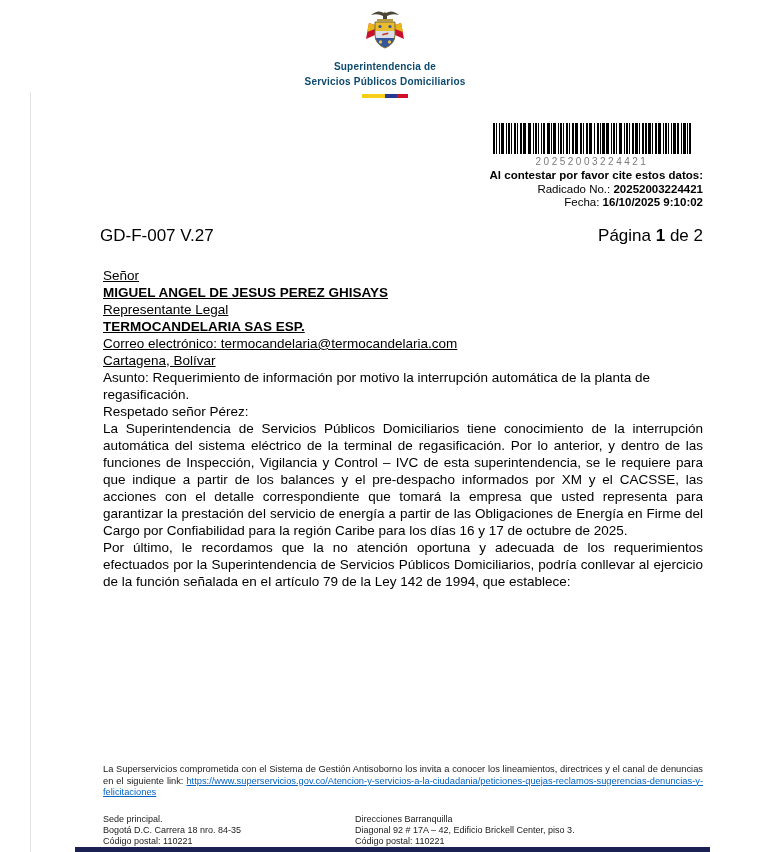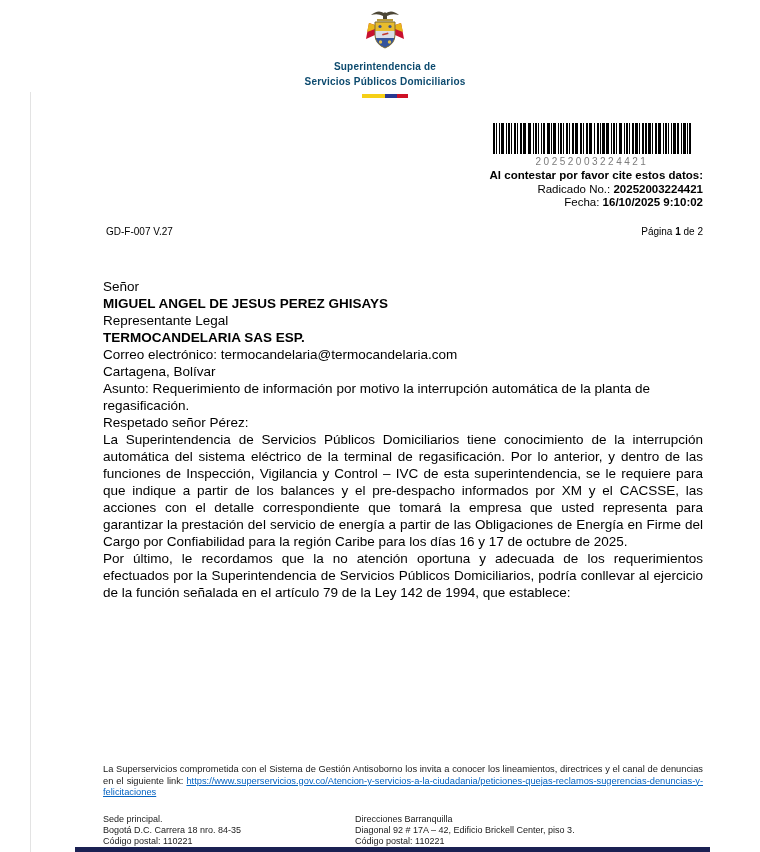--- a/index.html
+++ b/index.html
@@ -21,27 +21,27 @@
   .bc-stack{display:inline-block;text-align:center;margin-right:12px;}
   .barcode{height:31px;display:flex;align-items:stretch;}
   .barcode .bar{background:#000;}
   .barcode .gap{background:#fff;}
   .bc-number{font-size:10px;color:#7c7c7c;letter-spacing:2.5px;line-height:13px;margin-top:1px;}
   .rad-line{font-size:11.5px;line-height:13.5px;color:#000;}
   .rad-line b{font-weight:bold;}
   .cite{font-weight:bold;}
 
   
-  .meta-row{position:absolute;top:226px;left:106px;right:57px;display:flex;
-    justify-content:space-between;font-size:10px;color:#000;}
+  .meta-row{position:absolute;top:226px;left:100px;right:57px;display:flex;
+    justify-content:space-between;font-size:17px;color:#000;}
 
   
   .letter{position:absolute;top:261px;left:103px;width:600px;font-size:13.5px;line-height:17px;color:#000;}
   .letter p{margin:0;}
-  .recipient{margin-top:17px;}
+  .recipient{margin-top:6px;text-decoration:underline;}
   .bold{font-weight:bold;}
   .subject{margin-top:41px;}
   .greeting{margin-top:22px;}
   .para{margin-top:22px;text-align:justify;}
 
   
   .antisoborno{position:absolute;top:764px;left:103px;width:600px;
     font-size:9.3px;line-height:11.6px;color:#1a1a1a;text-align:justify;}
   .antisoborno a{color:#0563C1;text-decoration:underline;overflow-wrap:anywhere;}
   .addresses{position:absolute;top:814px;left:103px;right:40px;display:flex;

